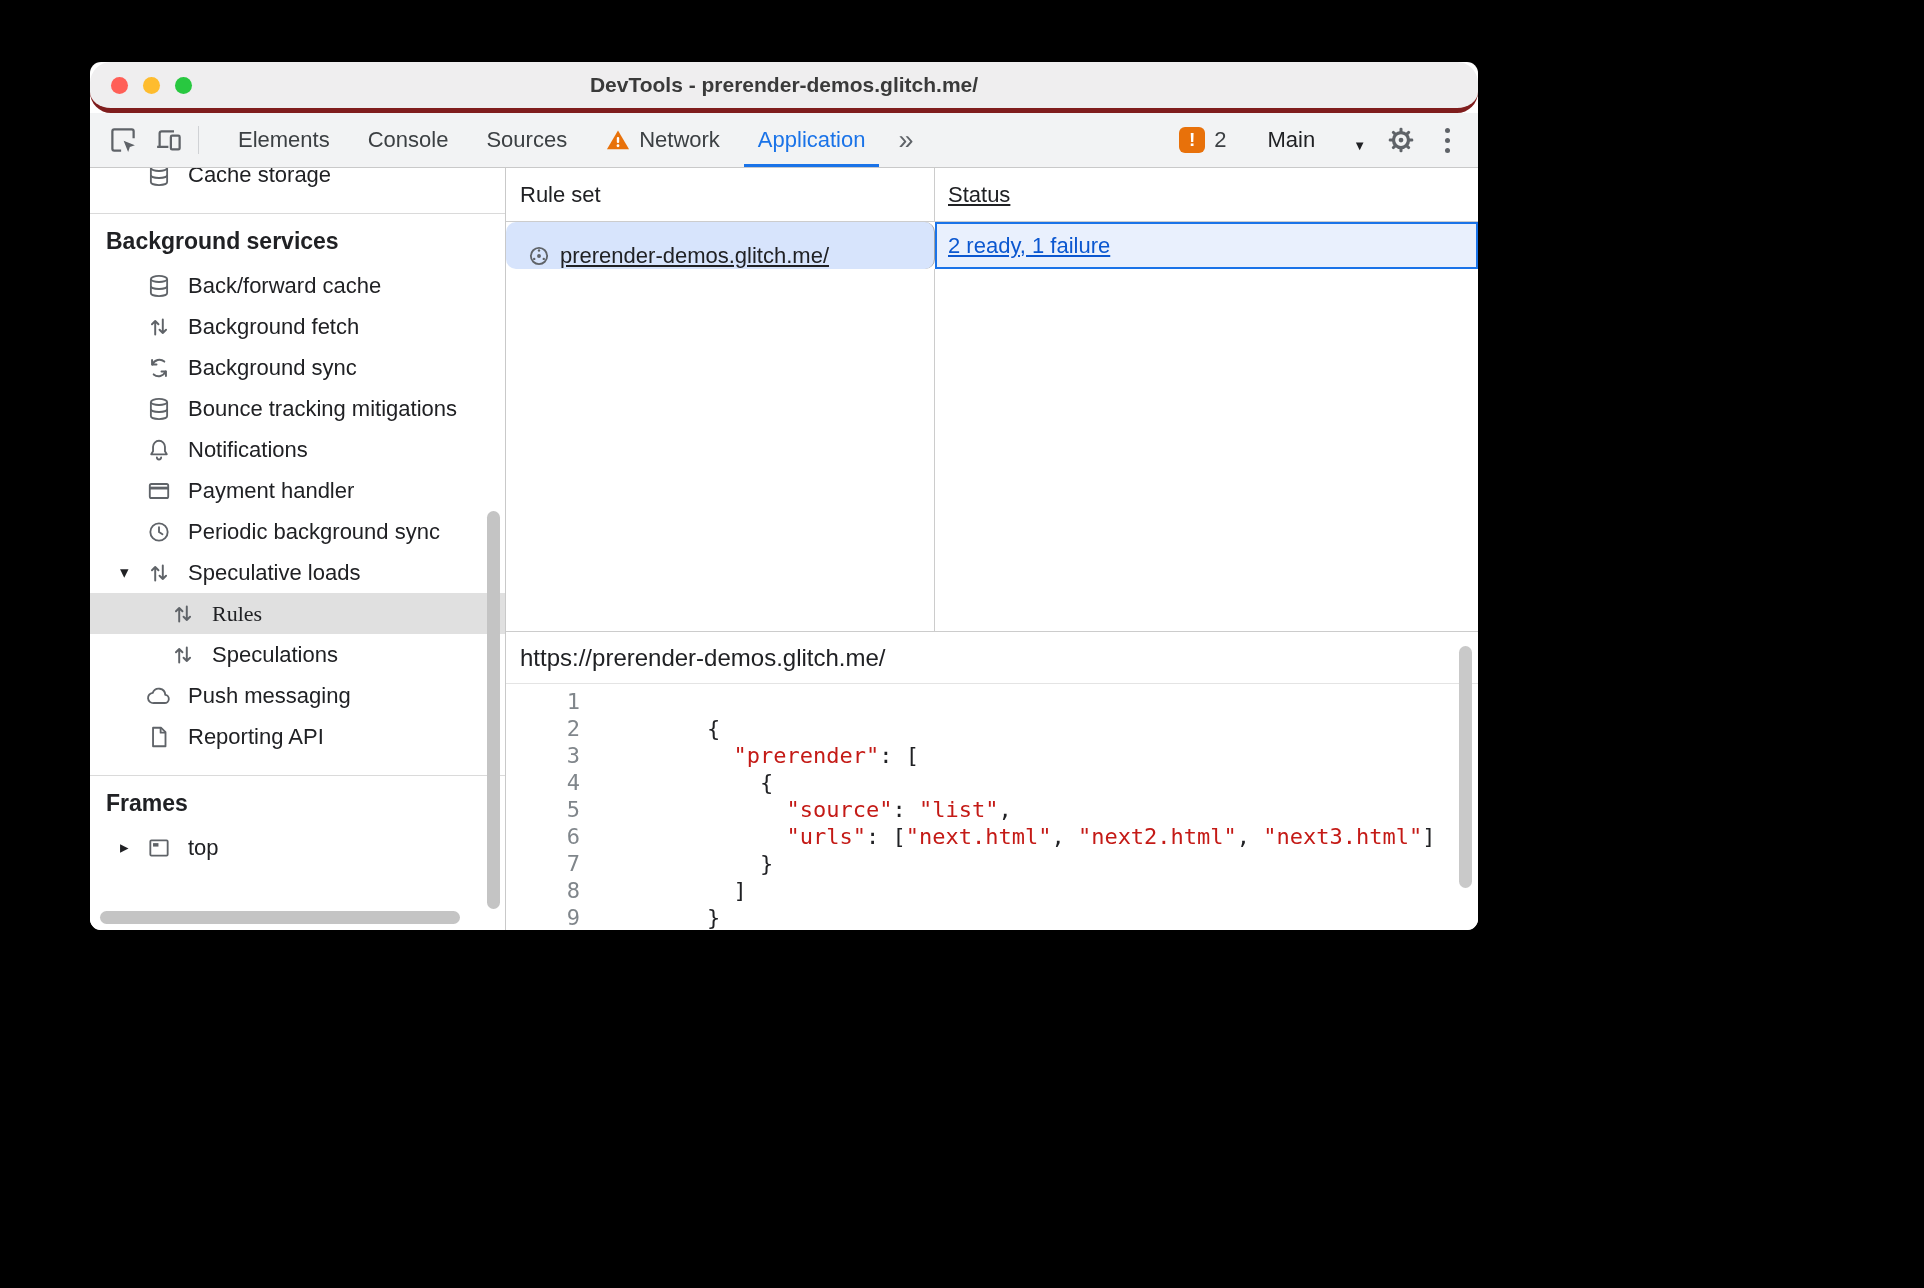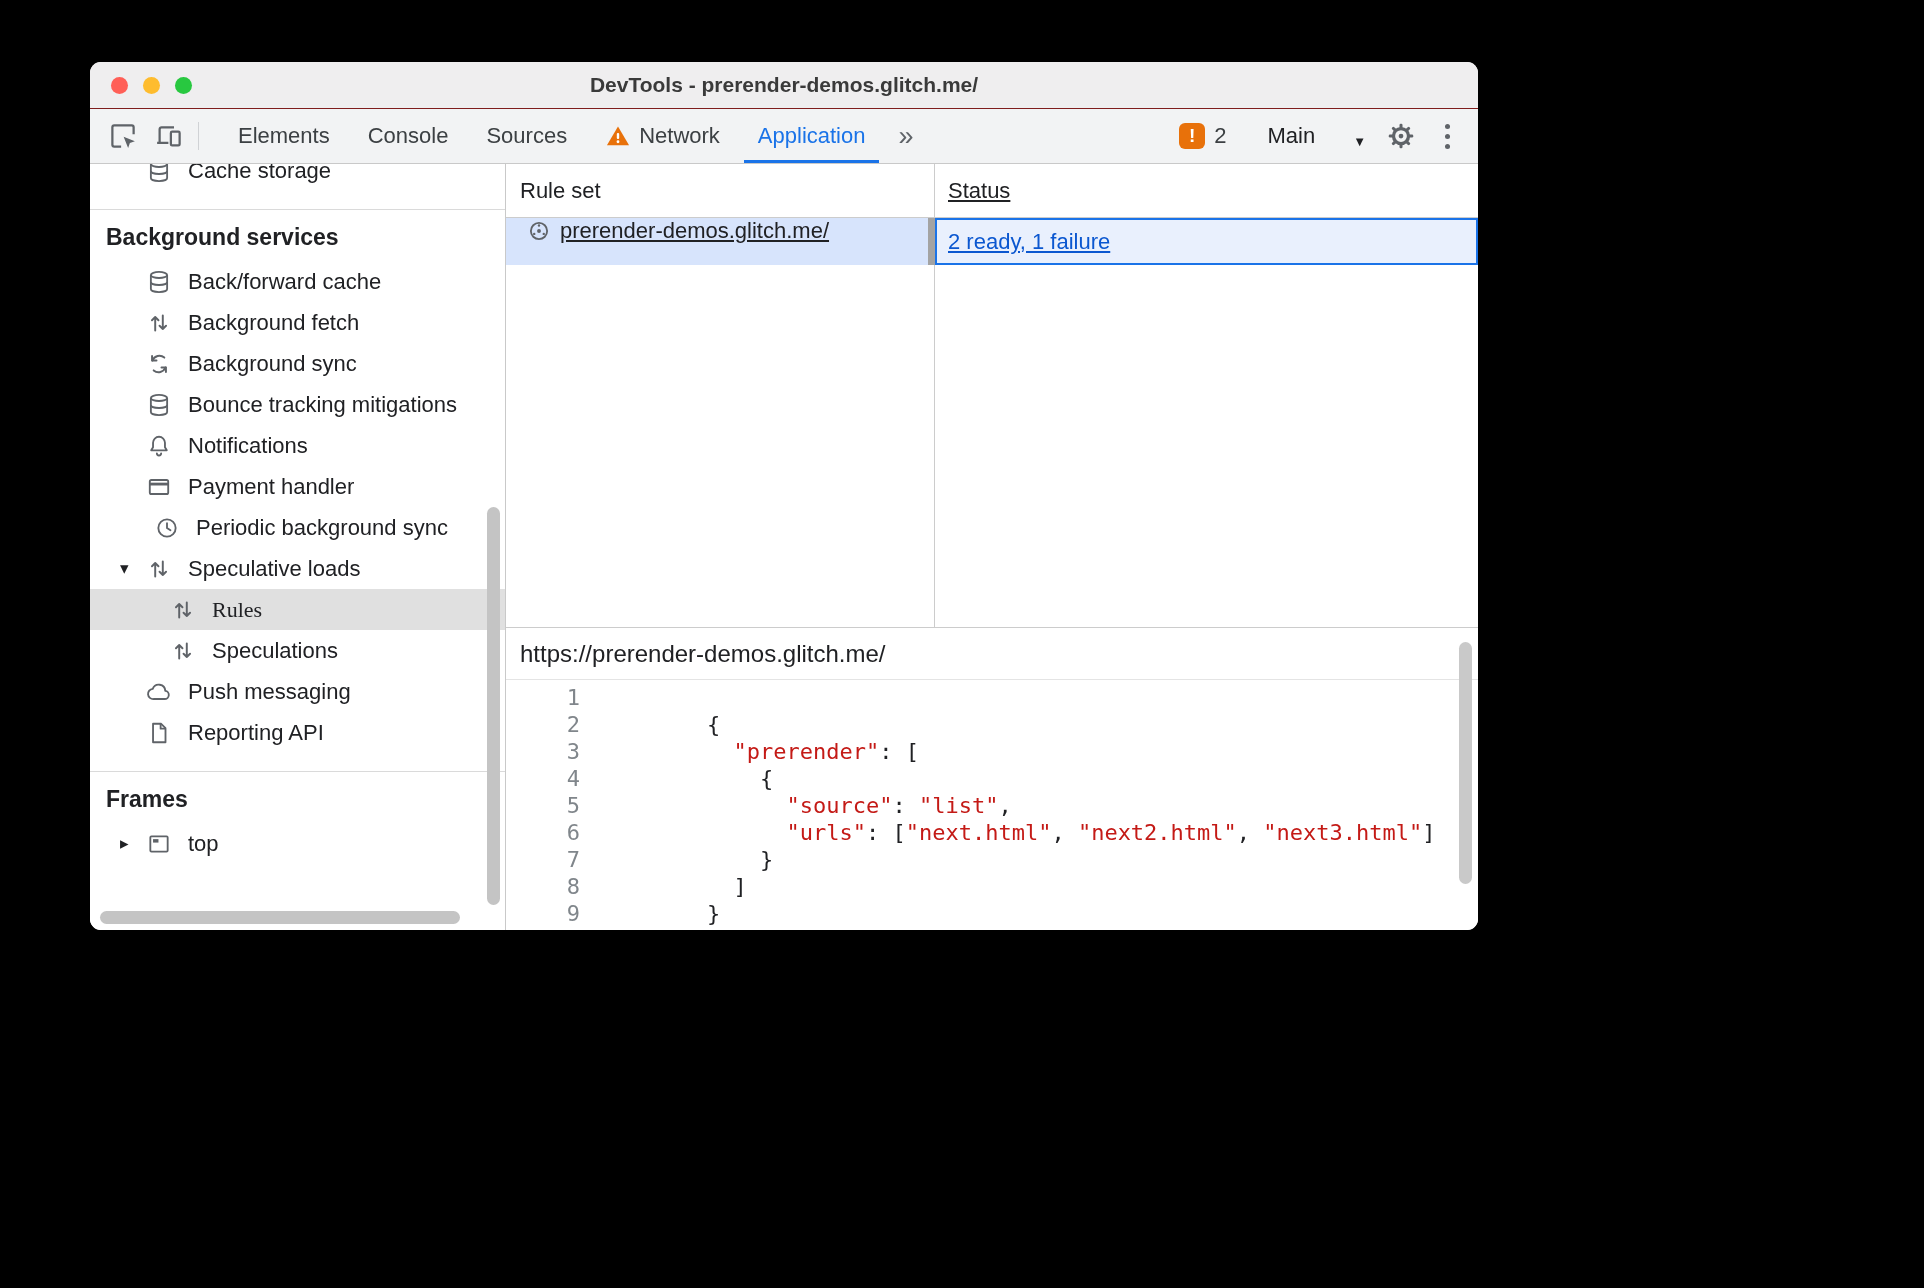--- a/index.html
+++ b/index.html
@@ -5,22 +5,22 @@
   html,body{margin:0;padding:0;width:1924px;height:1288px;background:#000;overflow:hidden;
     font-family:"Liberation Sans",sans-serif;}
   :root{
     --accent:#1a73e8; --link:#0b57d0; --str:#c41a16; --badge:#e8710a;
     --sel-bg:#d7e4fc; --sel-cell:#e9f0fd; --side-sel:#e0e0e0;
   }
   .window{position:absolute;left:90px;top:62px;width:1388px;height:868px;background:#fff;
     border-radius:11px;overflow:hidden;display:flex;flex-direction:column;
     box-shadow:0 26px 70px rgba(0,0,0,.6);}
   
-  .titlebar{height:46px;flex:0 0 46px;background:#efeeef;border-bottom:1px solid #7f1d1d;
-    display:flex;align-items:center;position:relative;}
+  .titlebar{height:46px;flex:0 0 46px;background:#efeeef;border-bottom:5px solid #7f1d1d;
+    display:flex;align-items:center;position:relative;border-radius:21px;}
   .traffic{position:absolute;left:21px;top:0;bottom:0;display:flex;align-items:center;gap:15px;}
   .light{width:17px;height:17px;border-radius:50%;}
   .red{background:#ff5f57}.yellow{background:#febc2e}.green{background:#28c840}
   .title{margin:0 auto;font-size:21px;font-weight:700;color:#3a3a3a;}
   
   .toolbar{height:54px;flex:0 0 54px;background:#f2f3f4;border-bottom:1px solid #c9c9c9;
     display:flex;align-items:stretch;padding:0 8px 0 10px;}
   .tb-btn{width:46px;display:flex;align-items:center;justify-content:center;}
   .tb-vsep{width:1px;background:#d0d2d5;margin:13px 6px;}
   .tabs{display:flex;align-items:stretch;height:100%;margin-left:14px;}
@@ -52,22 +52,22 @@
   .vscroll{position:absolute;right:5px;top:343px;width:13px;height:398px;background:#c4c4c4;border-radius:7px;}
   .hscroll{position:absolute;left:10px;bottom:6px;width:360px;height:13px;background:#c4c4c4;border-radius:7px;}
   
   .main{flex:1;display:flex;flex-direction:column;background:#fff;min-width:0;}
   .rules-table{height:463px;flex:0 0 463px;display:flex;flex-direction:column;}
   .grid-header{height:53px;flex:0 0 53px;border-bottom:1px solid #ccc;display:flex;font-size:22px;color:#202124;}
   .hcell{display:flex;align-items:center;}
   .c1{flex:0 0 429px;width:429px;box-sizing:border-box;border-right:1px solid #ccc;padding-left:14px;}
   .c2{flex:1;padding-left:13px;text-decoration:underline;}
   .grid-row{height:47px;flex:0 0 47px;display:flex;}
-  .cell-ruleset{flex:0 0 429px;width:429px;box-sizing:border-box;border-right:7px solid #a3a3a3;
-    background:var(--sel-bg);display:flex;align-items:flex-start;padding-left:20px;}
+  .cell-ruleset{flex:0 0 429px;width:429px;box-sizing:border-box;border-right:1px solid #a3a3a3;
+    background:var(--sel-bg);display:flex;align-items:flex-end;padding-left:20px;border-radius:10px;}
   .cell-ruleset .icon-slot{margin-right:8px;display:inline-flex;}
   .rs-link{font-size:22px;color:#202124;text-decoration:underline;}
   .cell-status{flex:1;box-sizing:border-box;border:2px solid var(--accent);background:var(--sel-cell);
     display:flex;align-items:center;padding-left:11px;}
   .status-link{font-size:22px;color:var(--link);text-decoration:underline;}
   .rules-filler{flex:1;position:relative;}
   .rules-filler::before{content:"";position:absolute;left:428px;top:0;bottom:0;width:1px;background:#ccc;}
   
   .detail{flex:1;border-top:1px solid #ccc;display:flex;flex-direction:column;position:relative;}
   .url-row{height:51px;flex:0 0 51px;display:flex;align-items:center;padding-left:14px;
@@ -285,21 +285,21 @@
             </svg>
             <span class="side-label">Notifications</span>
           </div>
           <div class="side-row" style="padding-left: 30px;">
             <span class="twisty"></span>
             <svg class="icon">
               <use href="#sym-card-icon"></use>
             </svg>
             <span class="side-label">Payment handler</span>
           </div>
-          <div class="side-row" style="padding-left: 38px;">
+          <div class="side-row" style="padding-left: 30px;">
             <span class="twisty"></span>
             <svg class="icon">
               <use href="#sym-clock-icon"></use>
             </svg>
             <span class="side-label">Periodic background sync</span>
           </div>
           <div class="side-row" style="padding-left: 30px;">
             <span class="twisty">▾</span>
             <svg class="icon">
               <use href="#sym-updown-arrows-icon"></use>

